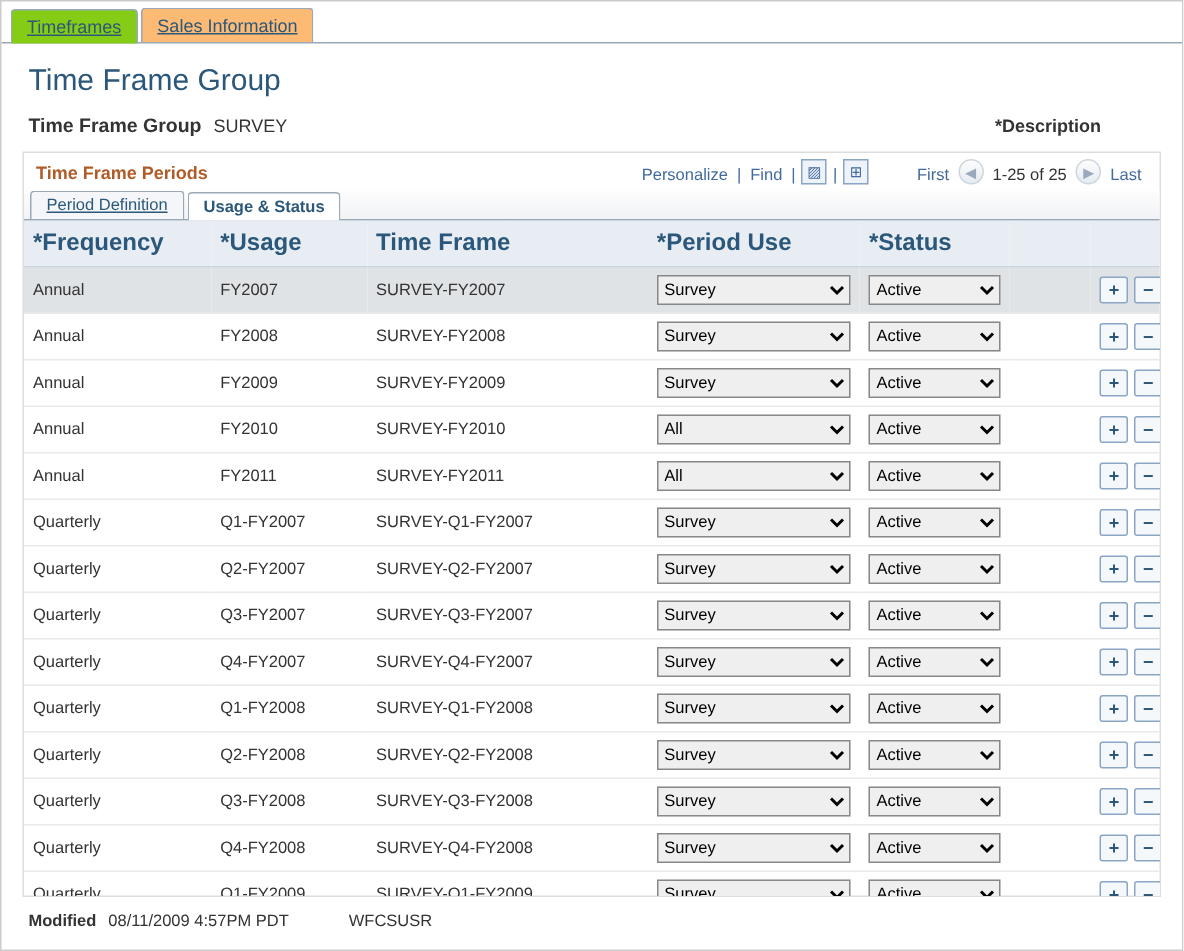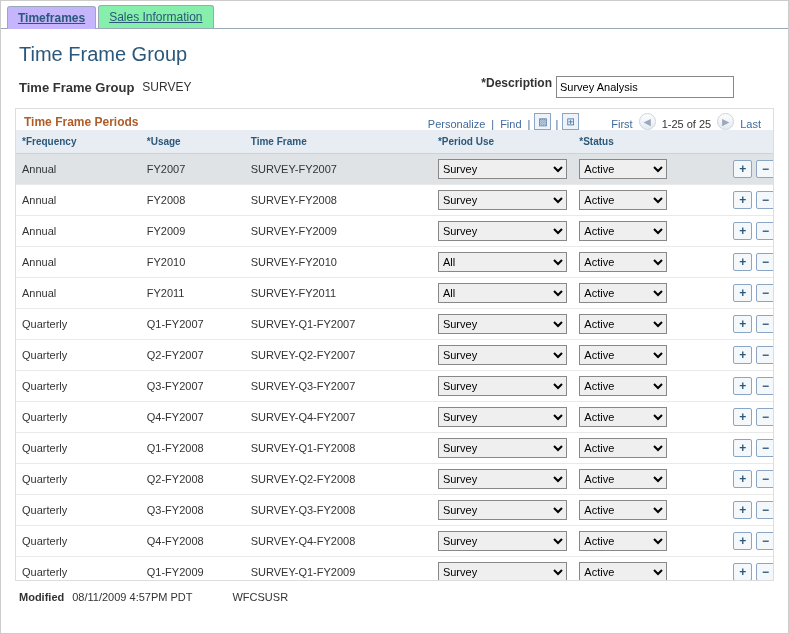--- a/index.html
+++ b/index.html
@@ -1,19 +1,19 @@
 <!DOCTYPE html>
 <html><head>
 <meta charset="utf-8">
 <style>
 html,body{margin:0;padding:0;font-family:Arial,Helvetica,sans-serif;font-size:11px;color:#333;background:#fff}
 .page{width:789px;height:634px;position:relative;border:1px solid #ccc;box-sizing:border-box;overflow:hidden}
 .toptabs{display:flex;align-items:flex-end;border-bottom:1px solid #9ba8b8;padding-left:6px;padding-top:4px}
-.toptabs .tab{padding:4px 10px;font-size:12px;border:1px solid #9ba8b8;border-bottom:none;background:#86efac;color:#2b587a;cursor:pointer;margin-right:2px;border-top-left-radius:3px;border-top-right-radius:3px}
-.toptabs .tab.active{background:#c4b5fd;font-weight:bold;color:#2b587a;position:relative;top:1px}
+.toptabs .tab{padding:4px 10px;font-size:12px;border:1px solid #9ba8b8;border-bottom:none;background:#fdba74;color:#2b587a;cursor:pointer;margin-right:2px;border-top-left-radius:3px;border-top-right-radius:3px}
+.toptabs .tab.active{background:#84cc16;font-weight:normal;color:#2b587a;position:relative;top:1px}
 .toptabs .tab .u{text-decoration:underline}
 .pagetitle{font-size:20px;color:#2b587a;padding:14px 18px 10px}
 .infoline{display:flex;align-items:center;padding:0 18px 10px}
 .infoline .lbl{font-weight:bold;font-size:13px}
 .infoline .val{font-size:12px;padding-left:8px}
 .infoline .descpair{margin-left:auto;margin-right:36px;display:flex;align-items:flex-start}
 .infoline .descpair .lbl{font-size:12px}
 .infoline .descpair input{width:170px;height:18px;border:1px solid #888;font-size:11px;padding:1px 3px}
 .gridwrap{margin:0 14px;border:1px solid #ddd}
 .gridheader{display:flex;align-items:center;padding:4px 8px 0 8px}
@@ -23,21 +23,21 @@
 .gridtools .sep{color:#426a9c;margin:0 2px}
 .gridtools .iconbtn{width:15px;height:15px;border:1px solid #8aa6c4;background:#eef3f9;display:inline-flex;align-items:center;justify-content:center;color:#426a9c;font-size:10px;margin:0 2px;cursor:pointer}
 .gridtools .navarrow{width:15px;height:15px;display:inline-flex;align-items:center;justify-content:center;color:#9aa9bb;font-size:12px;cursor:pointer;border:1px solid #ccd5e0;border-radius:50%;background:linear-gradient(#fdfdfd,#e6ebf2);margin:0 2px}
 .gridtools .navtext{color:#333;margin:0 4px}
 .subtabs{display:flex;border-bottom:1px solid #9ba8b8;padding-left:4px;margin-top:4px;background:linear-gradient(#fdfdfd,#f1f3f6)}
 .subtabs .stab{padding:3px 10px;border:1px solid #9ba8b8;border-bottom:none;background:#f4f6f9;color:#2b587a;cursor:pointer;margin-right:2px;font-size:11px;border-top-left-radius:3px;border-top-right-radius:3px}
 .subtabs .stab.active{background:#fff;font-weight:bold;position:relative;top:1px}
 .subtabs .stab .u{text-decoration:underline}
 .scrollarea{overflow-y:scroll;max-height:450px;position:relative}
 table.grid{width:100%;border-collapse:collapse;table-layout:fixed}
-table.grid th{background:#e8edf3;color:#2b587a;font-weight:bold;text-align:left;padding:6px 6px;border-bottom:1px solid #c9d3de;font-size:10px}
+table.grid th{background:#e8edf3;color:#2b587a;font-weight:bold;text-align:left;padding:6px 6px;border-bottom:1px solid #c9d3de;font-size:16px}
 table.grid td{padding:5px 6px;border-bottom:1px solid #e9e9e9;font-size:11px;color:#333;vertical-align:middle}
 table.grid tr.hl td{background:#e0e3e6}
 .col-freq{width:120px}
 .col-period{width:100px}
 .col-tf{width:180px}
 .col-use{width:136px}
 .col-status{width:96px}
 .col-gap{width:52px}
 .col-btn{width:22px}
 select.cell{width:100%;height:20px;border:1px solid #888;background:#efefef;font-size:11px}
@@ -55,21 +55,20 @@
   <div class="tab"><span class="u">Sales Information</span></div>
 </div>
 
 <div class="pagetitle">Time Frame Group</div>
 
 <div class="infoline">
   <span class="lbl">Time Frame Group</span>
   <span class="val">SURVEY</span>
   <div class="descpair">
     <span class="lbl">*Description</span>
-    <input type="text" style="margin-left: 4px;" value="Survey Analysis">
   </div>
 </div>
 
 <div class="gridwrap">
   <div class="gridheader">
     <div class="gridtitle">Time Frame Periods</div>
     <div class="gridtools">
       <a>Personalize</a>
       <span class="sep">|</span>
       <a>Find</a>
@@ -79,20 +78,24 @@
       <span class="iconbtn">⊞</span>
       <span style="width:26px;display:inline-block"></span>
       <span class="navtext" style="color:#426a9c;cursor:pointer">First</span>
       <span class="navarrow">◄</span>
       <span class="navtext">1-25 of 25</span>
       <span class="navarrow">►</span>
       <span class="navtext" style="color:#426a9c;cursor:pointer">Last</span>
     </div>
   </div>
 
+  <div class="subtabs">
+    <div class="stab"><span class="u">Period Definition</span></div>
+    <div class="stab active"><span>Usage &amp; Status</span></div>
+  </div>
 
   <div class="scrollarea">
     <table class="grid">
       <colgroup>
         <col class="col-freq">
             <col class="col-period">
             <col class="col-tf">
         <col class="col-use">
             <col class="col-status">
             <col class="col-gap">

